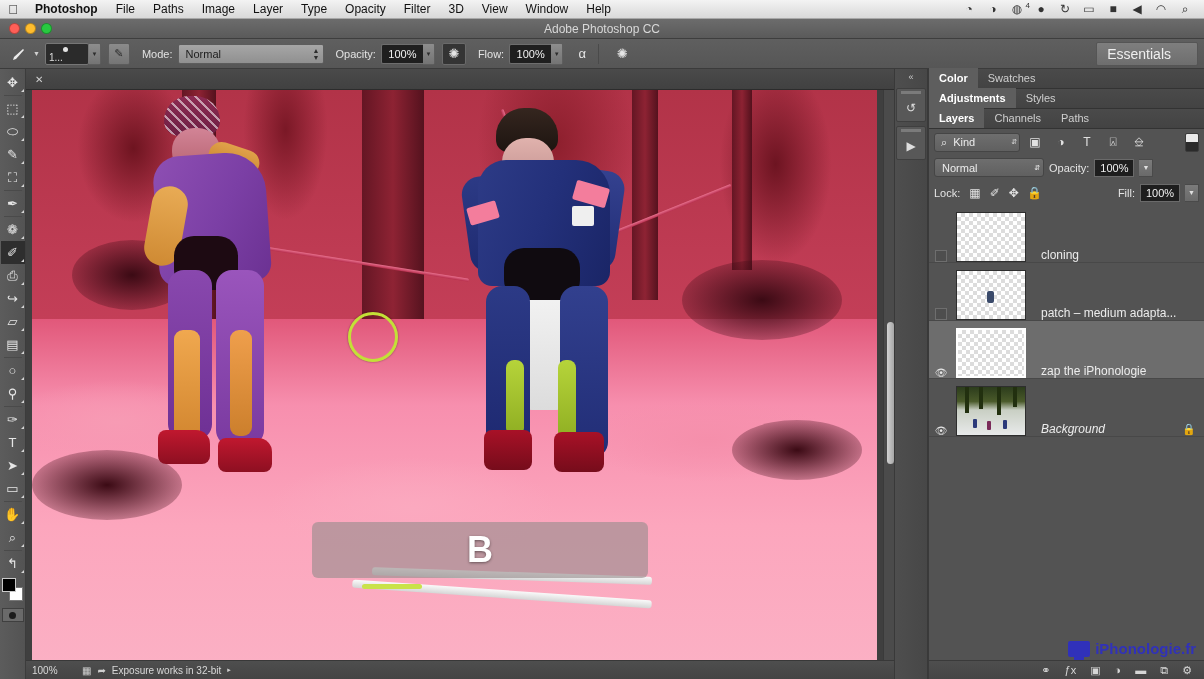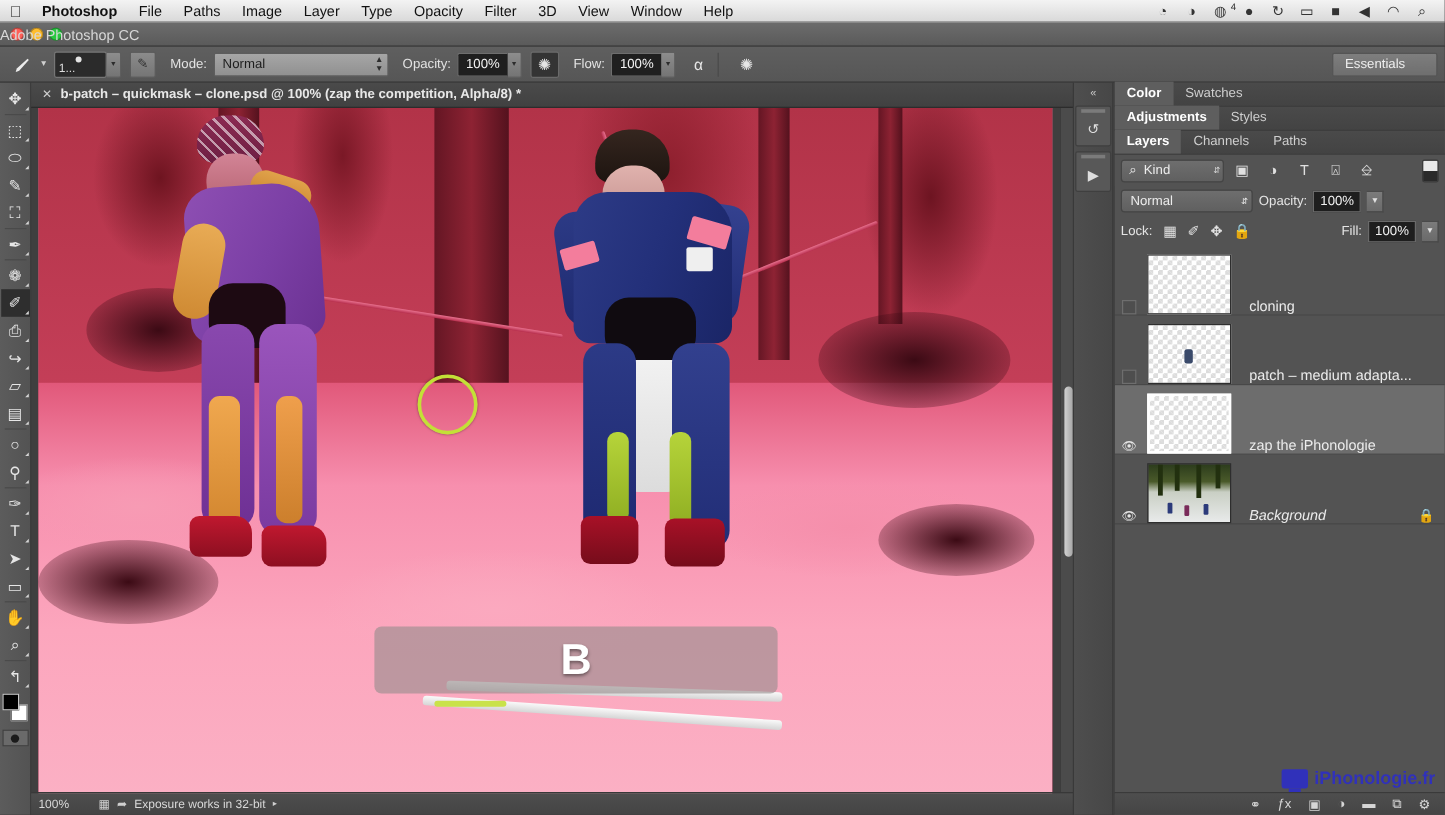--- a/index.html
+++ b/index.html
@@ -43,21 +43,21 @@
   
   .ps-title {
     position: absolute; top: 19px; left: 0; width: 1204px; height: 20px;
     background: linear-gradient(#6c6c6c, #5a5a5a);
     border-bottom: 1px solid #3e3e3e;
     display: flex; align-items: center;
   }
   .traffic { display: flex; gap: 5px; padding-left: 9px; align-items: center; }
   .tl { width: 11px; height: 11px; border-radius: 50%; border: 1px solid rgba(0,0,0,.28); }
   .ps-title-text {
-    position: absolute; left: 0; right: 0; 
+    position: absolute; left: 0; right: 0; text-align: center;
     font-size: 12px; color: #d8d8d8;
   }
 
   
   .optbar {
     position: absolute; top: 39px; left: 0; width: 1204px; height: 30px;
     background: linear-gradient(#5f5f5f, #565656);
     border-bottom: 1px solid #3b3b3b;
     display: flex; align-items: center; padding-left: 6px;
     font-size: 11px; color: #e2e2e2;
@@ -109,21 +109,21 @@
     width: 24px; height: 22px; margin-left: 7px;
     display: flex; align-items: center; justify-content: center;
     font-size: 13px; color: #e6e6e6;
   }
   .opt-airbrush.on { background: #343434; border: 1px solid #6a6a6a; border-radius: 2px; }
   .opt-sep { width: 1px; height: 20px; background: #4a4a4a; margin: 0 4px; }
   .essentials {
     margin-left: auto; margin-right: 6px;
     background: linear-gradient(#7e7e7e,#6e6e6e);
     border: 1px solid #555; border-radius: 2px;
-    padding: 3px 26px 3px 10px; font-size: 11px; color: #efefef; text-align: right;
+    padding: 3px 26px 3px 10px; font-size: 14px; color: #efefef; text-align: right;
   }
 
   
   .toolbar {
     position: absolute; top: 69px; left: 0; width: 26px; bottom: 0;
     background: linear-gradient(90deg,#5c5c5c,#535353);
     border-right: 1px solid #3c3c3c;
     display: flex; flex-direction: column; align-items: center;
     padding-top: 2px;
   }
@@ -633,21 +633,20 @@
         <div class="bg" style="background: rgb(255, 255, 255);"></div>
         <div class="fg" style="background: rgb(0, 0, 0);"></div>
       </div>
       <div class="qmask">
         <div class="inner"></div>
       </div>
     </div>
 
   <div class="doctab">
     <span class="x">✕</span>
-    <span>b-patch – quickmask – clone.psd @ 100% (zap the competition, Alpha/8) *</span>
   </div>
 
   <div class="canvas-wrap">
     <div class="canvas">
       <div class="photo">
         <div class="ph-sky"></div>
         <div class="ph-trunk" style="left:150px;top:0;width:34px;height:260px"></div>
         <div class="ph-trunk" style="left:330px;top:0;width:62px;height:300px"></div>
         <div class="ph-trunk" style="left:600px;top:0;width:26px;height:210px"></div>
         <div class="ph-trunk" style="left:700px;top:0;width:20px;height:180px"></div>

